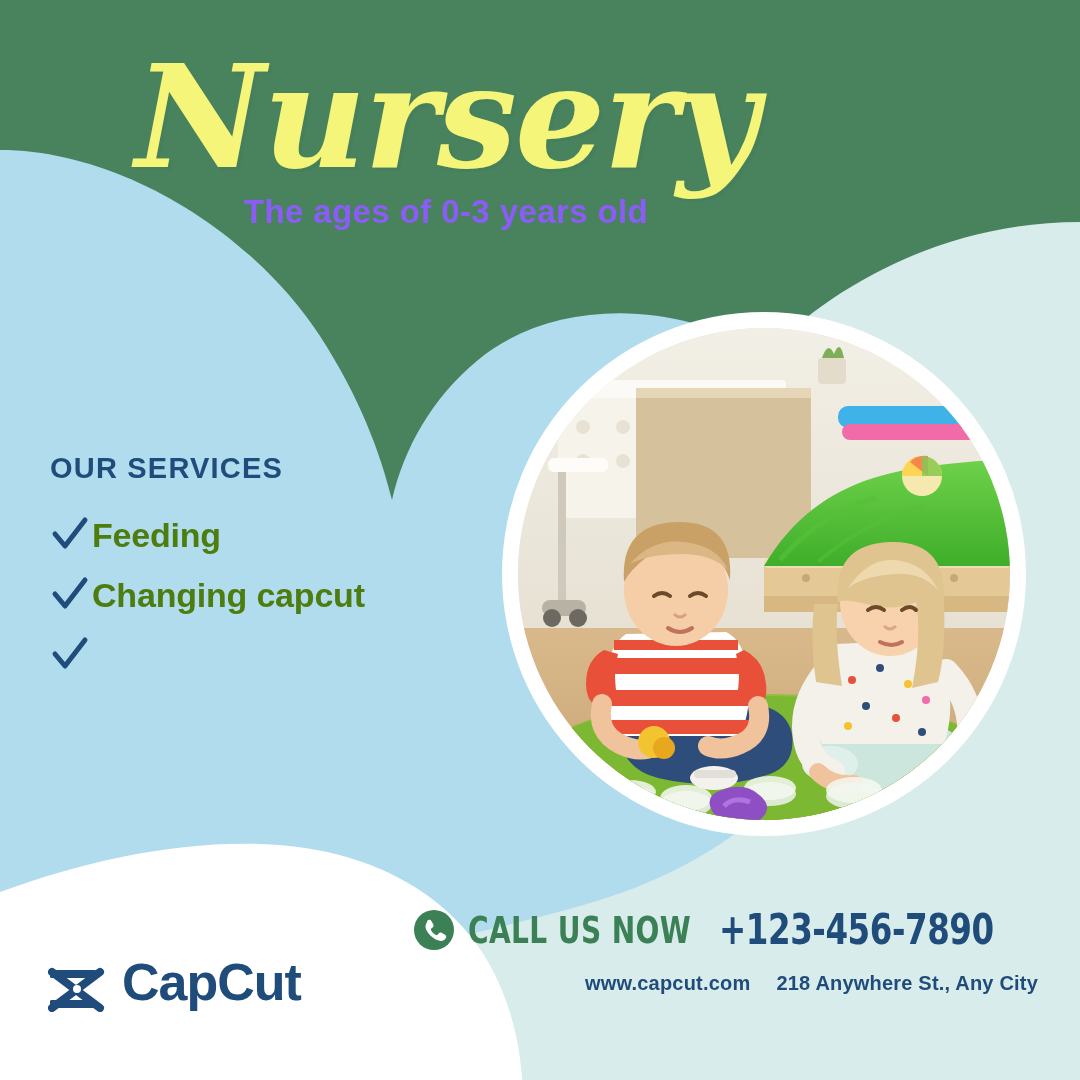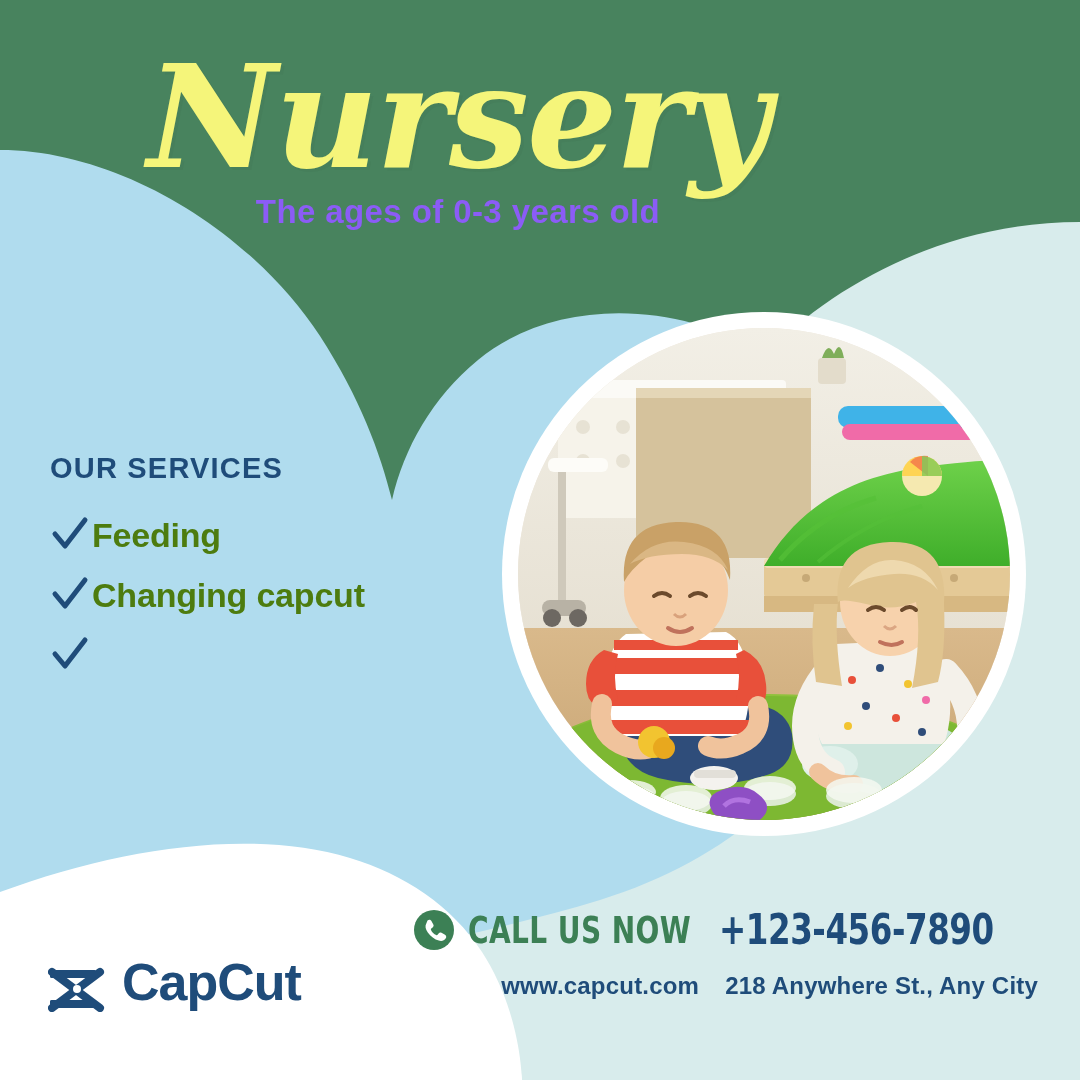--- a/index.html
+++ b/index.html
@@ -15,21 +15,21 @@
     overflow:hidden;
     background:#f4faf9;
   }
   
   .layer{position:absolute;top:0;left:0;width:1080px;height:1080px;}
   .layer svg{display:block;width:1080px;height:1080px;}
 
   
   #header-block{
     position:absolute;
-    left:12px;top:48px;width:892px;
+    left:0;top:48px;width:892px;
     text-align:center;
     z-index:6;
   }
   #title{
     font-family:"DejaVu Serif", serif;
     font-style:italic;
     font-weight:bold;
     font-size:142px;
     line-height:0.98;
     color:#f5f57a;
@@ -145,21 +145,21 @@
     transform:scaleX(.86);
     transform-origin:left center;
     margin-left:-22px;
     white-space:nowrap;
   }
   #info-row{
     display:flex;align-items:center;justify-content:flex-end;
     gap:26px;
   }
   #website,#address{
-    font-size:24px;font-weight:bold;
+    font-size:20px;font-weight:bold;
     color:#1f4c7a;
     letter-spacing:.2px;
     white-space:nowrap;
   }
 </style>
 </head>
 <body>
 
 <div id="poster">
 

